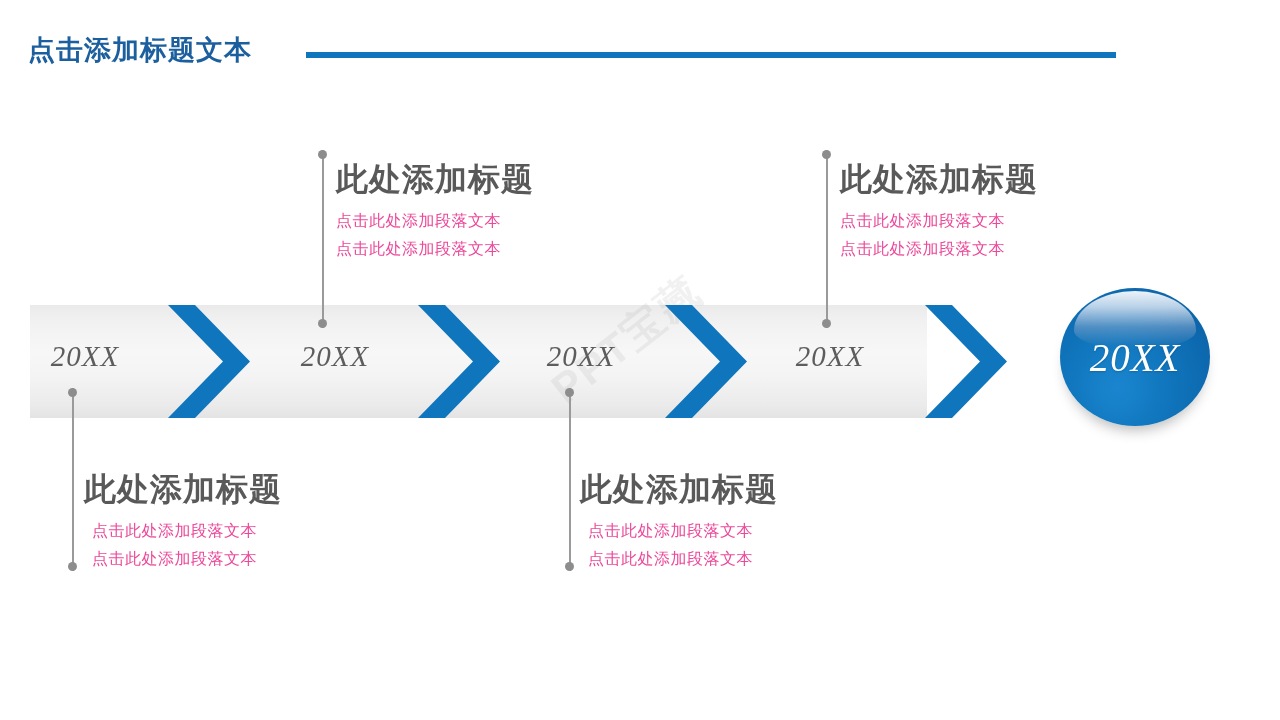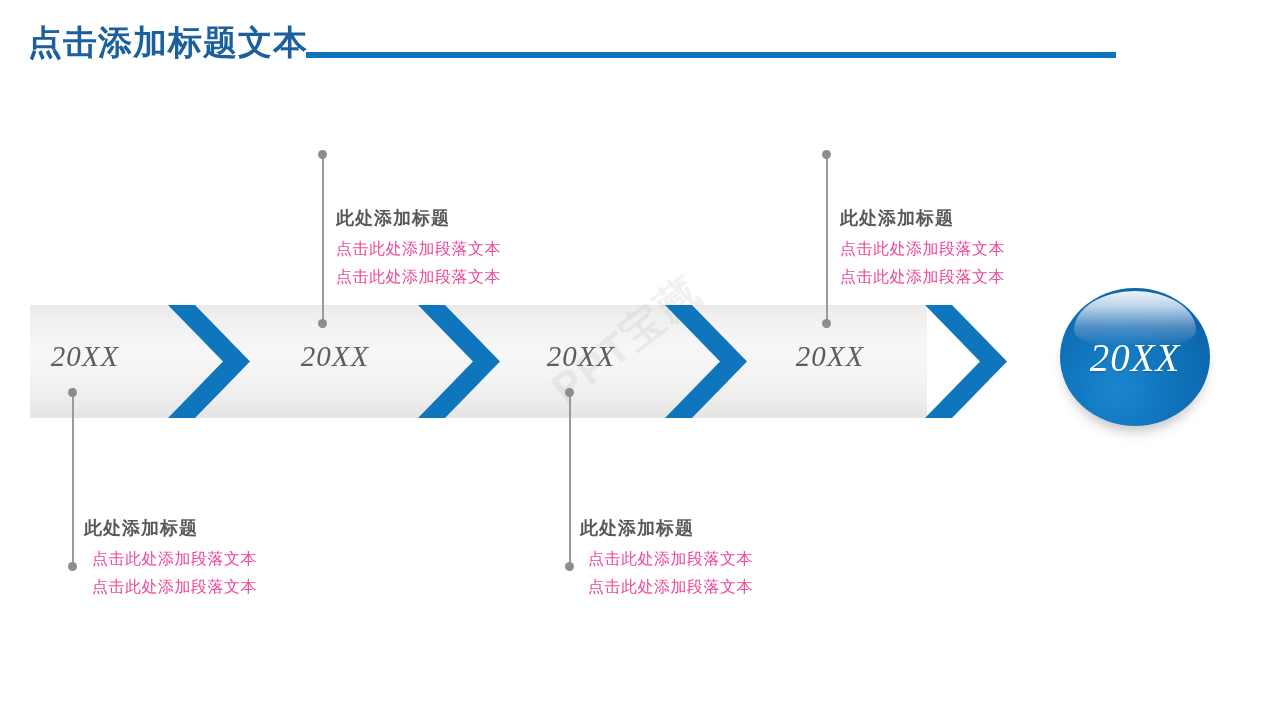--- a/index.html
+++ b/index.html
@@ -11,23 +11,23 @@
   }
   #slide {
     position:relative;
     width:1280px; height:720px;
     background:#ffffff;
   }
 
   
   .slide-title {
     position:absolute;
-    left:28px; top:20px;
-    font-family:"Liberation Serif", serif;
-    font-size:34px;
+    left:28px; top:32px;
+    font-family:"Liberation Serif", serif;
+    font-size:27px;
     font-weight:bold;
     letter-spacing:1px;
     color:#1b5f9e;
     white-space:nowrap;
   }
   .title-rule {
     position:absolute;
     left:306px; top:52px;
     width:810px; height:6px;
     background:#0f76bd;
@@ -123,25 +123,24 @@
     background:#8d8d8d;
   }
   .connector .dot.top { top:0; }
   .connector .dot.bottom { bottom:0; }
 
   
   .txt-block { position:absolute; width:260px; }
   .txt-block .head {
     font-family:"Liberation Serif", serif;
     font-weight:bold;
-    font-size:18px;
+    font-size:32px;
     color:#595959;
     letter-spacing:1px;
     white-space:nowrap;
-    margin-top:48px;
   }
   .txt-block .para {
     font-family:"Liberation Serif", serif;
     font-size:16px;
     color:#ec4899;
     letter-spacing:0.5px;
     margin-top:9px;
     white-space:nowrap;
   }
   .txt-block .para + .para { margin-top:7px; }

